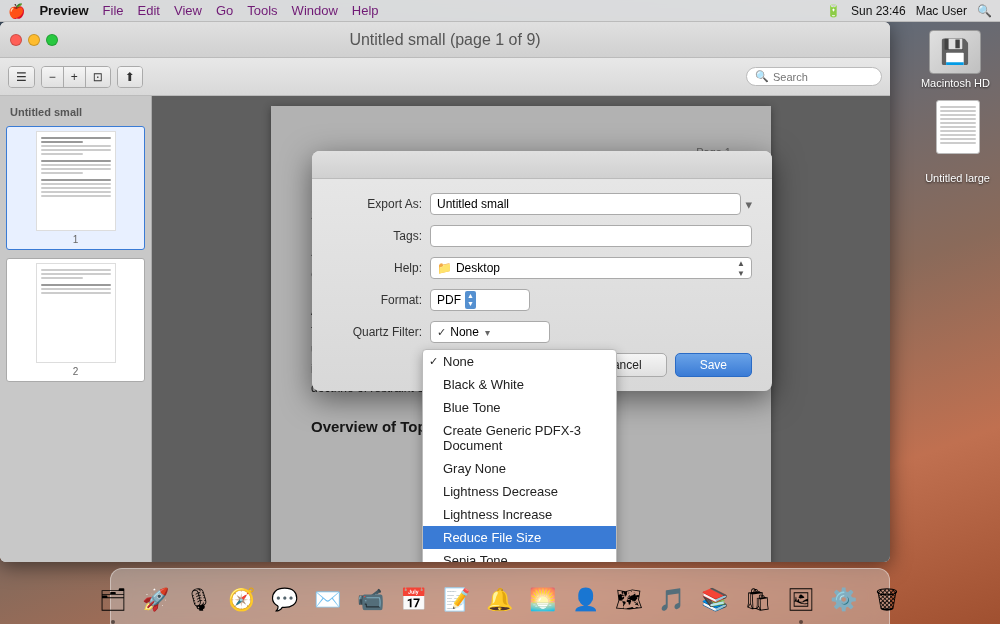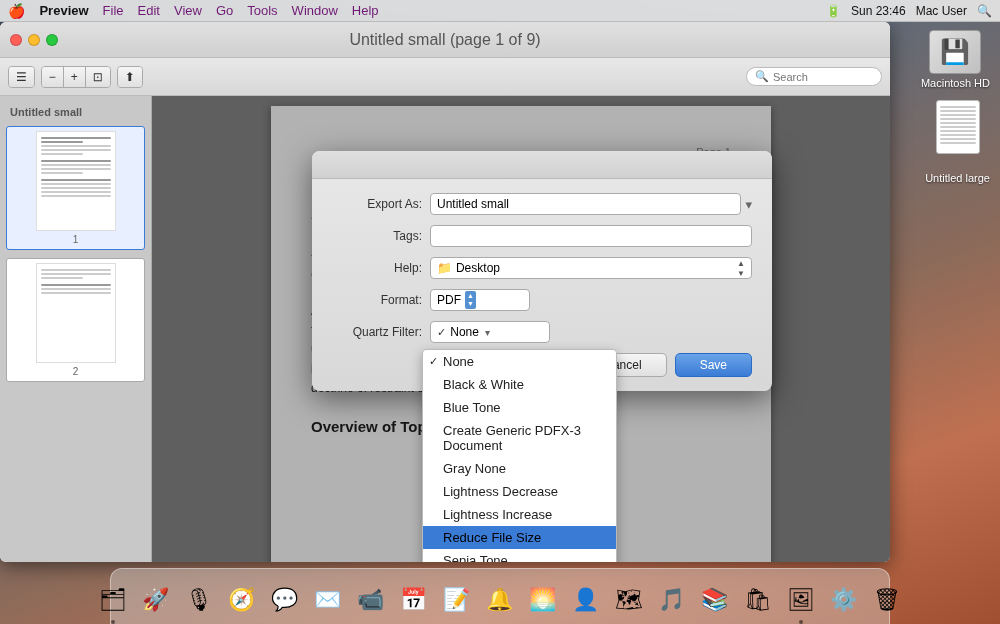--- a/index.html
+++ b/index.html
@@ -395,21 +395,21 @@
     }
     .dropdown-item {
       padding: 4px 20px;
       font-size: 13px;
       color: #222;
       cursor: pointer;
       display: flex;
       align-items: center;
       gap: 6px;
     }
-    .dropdown-item.selected { background: #3a7bd5; color: #000000; }
+    .dropdown-item.selected { background: #3a7bd5; color: #ffffff; }
     .dropdown-item.checked::before {
       content: '✓';
       position: absolute;
       left: 6px;
       font-size: 11px;
     }
     .dropdown-item.checked { position: relative; }
     .dialog-buttons {
       display: flex;
       justify-content: flex-end;

